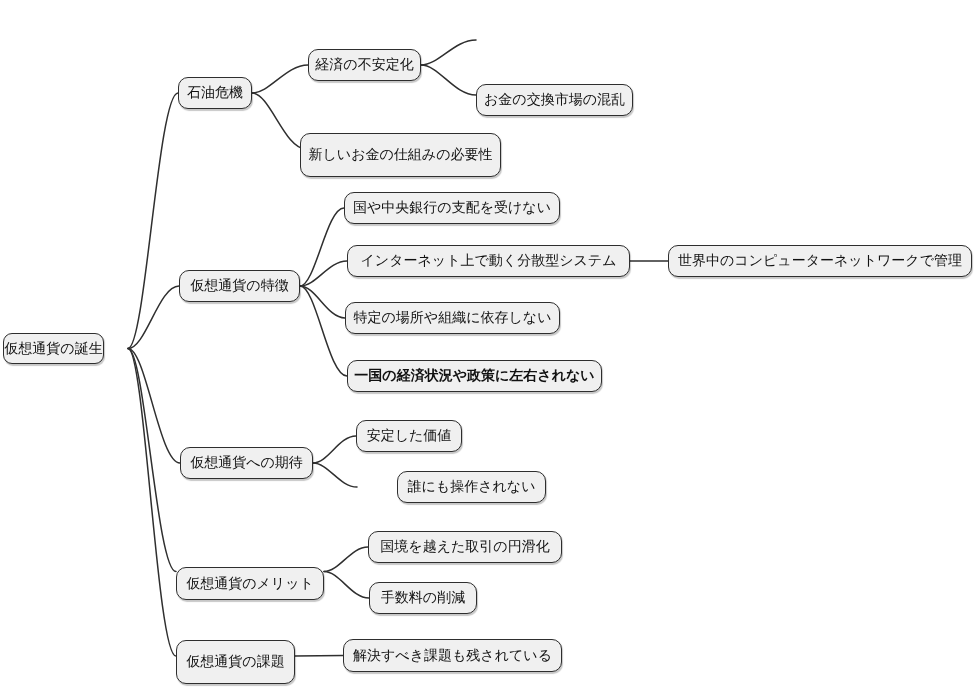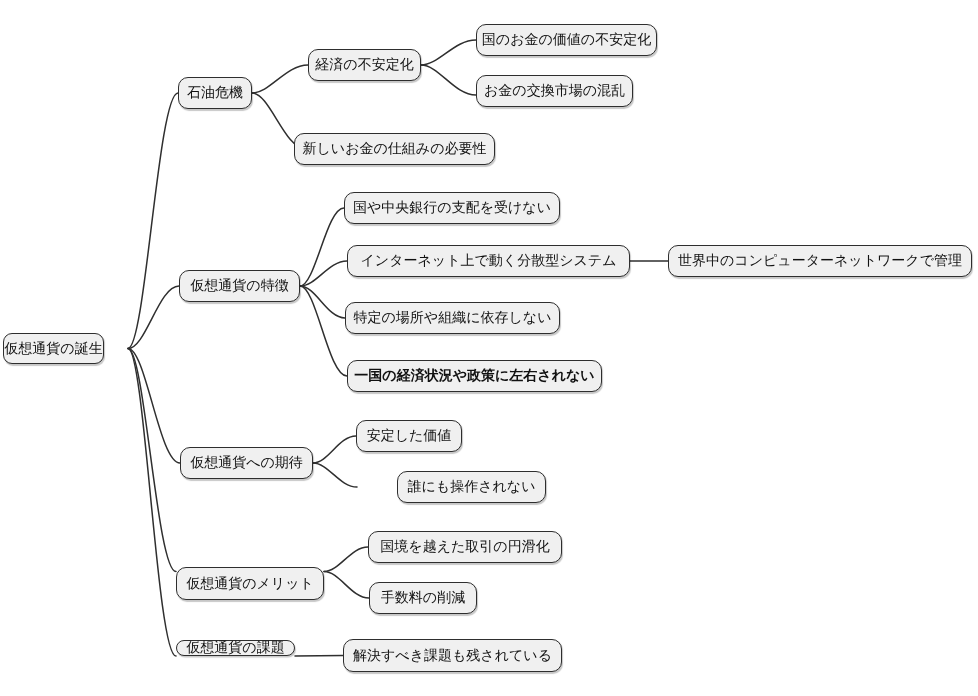--- a/index.html
+++ b/index.html
@@ -65,30 +65,29 @@
       <path d="M313,463 C328.4,463 339.4,487 357,487"></path>
       <path d="M128,348.5 C144.8,348.5 156.8,571.5 176,571.5"></path>
       <path d="M324,571.5 C339.4,571.5 350.4,547 368,547"></path>
       <path d="M324,571.5 C339.75,571.5 351,598 369,598"></path>
       <path d="M128,348.5 C144.8,348.5 156.8,656 176,656"></path>
       <path d="M295,656 L343,655.5"></path>
     </svg>
 <div class="node" style="left: 3px; top: 333px; width: 101px; height: 31px; border-radius: 9px;">仮想通貨の誕生</div>
     <div class="node" style="left: 178px; top: 77px; width: 74px; height: 32px;">石油危機</div>
     <div class="node" style="left: 308px; top: 49px; width: 113px; height: 32px;">経済の不安定化</div>
-    <div class="node" style="left: 476px; top: 24px; width: 181px; height: 32px;">国のお金の価値の不安定化</div>
-    <div class="node" style="left: 476px; top: 75px; width: 157px; height: 32px;">お金の交換市場の混乱</div>
-    <div class="node" style="left: 294px; top: 133px; width: 201px; height: 32px;">新しいお金の仕組みの必要性</div>
+    <div class="node" style="left: 476px; top: 84px; width: 157px; height: 32px;">お金の交換市場の混乱</div>
+    <div class="node" style="left: 300px; top: 133px; width: 201px; height: 44px;">新しいお金の仕組みの必要性</div>
     <div class="node" style="left: 179px; top: 270px; width: 121px; height: 32px;">仮想通貨の特徴</div>
     <div class="node" style="left: 347px; top: 245px; width: 283px; height: 32px;">インターネット上で動く分散型システム</div>
     <div class="node" style="left: 344px; top: 192px; width: 216px; height: 32px;">国や中央銀行の支配を受けない</div>
     <div class="node" style="left: 668px; top: 245px; width: 304px; height: 32px;">世界中のコンピューターネットワークで管理</div>
     <div class="node" style="left: 345px; top: 302px; width: 215px; height: 32px;">特定の場所や組織に依存しない</div>
     <div class="node" style="left: 347px; top: 360px; width: 255px; height: 32px; font-weight: bold;">一国の経済状況や政策に左右されない</div>
     <div class="node" style="left: 180px; top: 447px; width: 133px; height: 32px;">仮想通貨への期待</div>
     <div class="node" style="left: 356px; top: 420px; width: 106px; height: 32px;">安定した価値</div>
     <div class="node" style="left: 357px; top: 471px; width: 149px; height: 32px; margin-left: 40px;">誰にも操作されない</div>
     <div class="node" style="left: 176px; top: 555px; width: 148px; height: 33px; margin-top: 12px;">仮想通貨のメリット</div>
     <div class="node" style="left: 368px; top: 531px; width: 194px; height: 32px;">国境を越えた取引の円滑化</div>
     <div class="node" style="left: 369px; top: 582px; width: 108px; height: 32px;">手数料の削減</div>
-    <div class="node" style="left: 176px; top: 640px; width: 119px; height: 16px;">仮想通貨の課題</div>
+    <div class="node" style="left: 176px; top: 640px; width: 119px; height: 44px;">仮想通貨の課題</div>
     <div class="node" style="left: 343px; top: 639px; width: 219px; height: 33px;">解決すべき課題も残されている</div>
   </div>
 
 </body></html>

